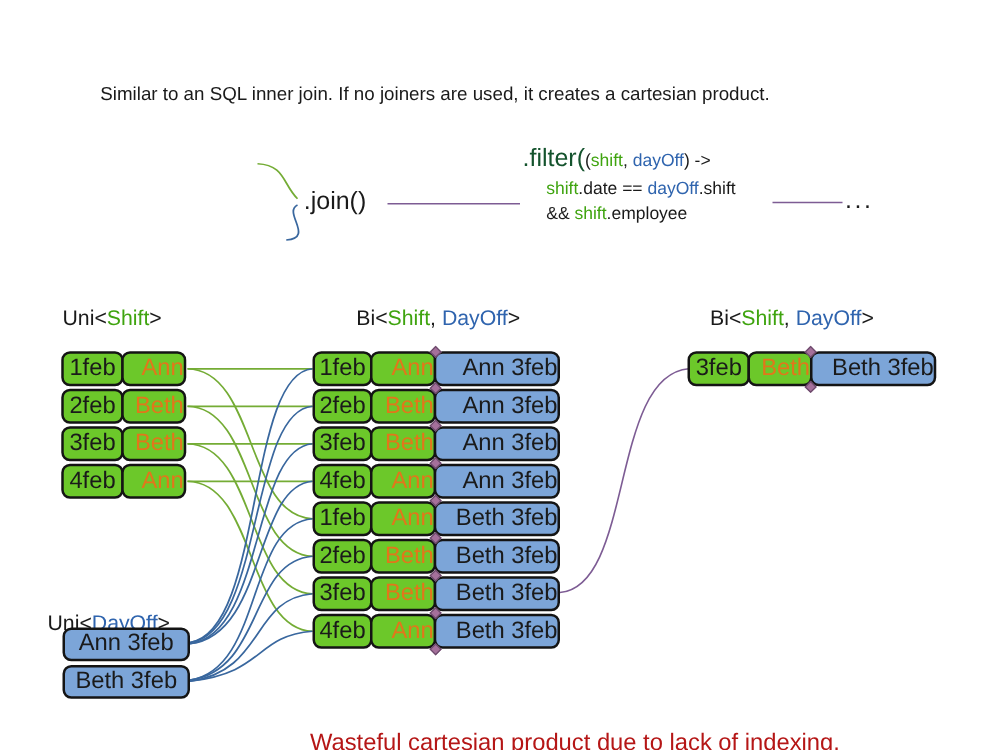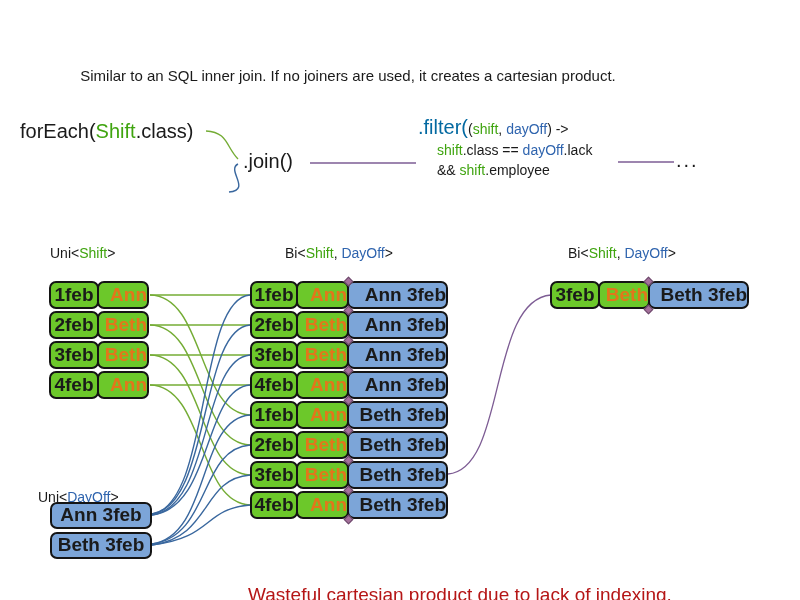--- a/index.html
+++ b/index.html
@@ -5,22 +5,22 @@
   * { margin:0; padding:0; box-sizing:border-box; }
   body { background:#fff; font-family:"Liberation Sans", sans-serif; }
   .slide { position:relative; width:800px; height:600px; background:#ffffff; overflow:hidden; }
   svg.lines { position:absolute; left:0; top:0; width:800px; height:600px; z-index:1; }
   .abs { position:absolute; z-index:2; }
   .title { left:0; top:22px; width:800px; text-align:center; font-size:34px; color:#1a1a1a; }
   .subtitle { left:0; top:67px; width:696px; text-align:center; font-size:15px; color:#1a1a1a; }
   .code { font-size:20px; color:#1a1a1a; white-space:pre; }
   .fline { font-size:14px; color:#1a1a1a; white-space:pre; }
   .big-seg { font-size:20px; }
-  .hdr { font-size:14px; white-space:pre; }
-  .rowcol { display:flex; flex-direction:column;font-weight:bold; }
+  .hdr { font-size:17px; white-space:pre; }
+  .rowcol { display:flex; flex-direction:column; }
   .hrow { display:flex; height:28px; margin-bottom:2px; }
   .cell { border:2px solid #141414; border-radius:7px; height:28px; line-height:24px;
           text-align:center; font-size:19px; color:#141414; }
   .cell + .cell { margin-left:-2px;text-align:right; }
   .w-date-l { width:50px; } .w-name-l { width:52px; }
   .w-date-m { width:48px; } .w-name-m { width:53px; } .w-pair-m { width:101px; }
   .dayoff-cell { width:102px; height:27px; line-height:22px; margin-bottom:3px; }
   .warning { font-size:19px; line-height:24px; white-space:pre; }
   .diamond { position:absolute; width:7px; height:7px; transform:rotate(45deg); z-index:3; }
   .ellipsis { font-size:20px; letter-spacing:2px; color:#1a1a1a; }
@@ -55,25 +55,24 @@
     <path class="gl" d="M206,131 C228,132 226,147 238,159" stroke-width="1.4" stroke="#74AC35"></path>
     <path class="bl" d="M229,192 C252,190 226,170 238,164" stroke-width="1.4" stroke="#39679E"></path>
 
     <path class="pl" d="M310,163 H416" stroke-width="1.3" stroke="#7D5C94"></path>
     <path class="pl" d="M618,162 H674" stroke-width="1.3" stroke="#7D5C94"></path>
     <path class="pl" d="M448,474 C507,469 488,300 551,295" stroke-width="1.3" stroke="#7D5C94"></path>
   </svg>
 
   <div class="abs subtitle">Similar to an SQL inner join. If no joiners are used, it creates a cartesian product.</div>
 
-  <div class="abs code" style="left:20px; top:120px;"><span style="color: rgb(26, 26, 26);">forEach(</span><span style="color: rgb(63, 164, 15);">Shift</span><span style="color: rgb(26, 26, 26);">.class)</span></div>
   <div class="abs code" style="left:243px; top:150px;">.join()</div>
 
-  <div class="abs fline" style="left:418px; top:116px;"><span class="big-seg" style="color: #0369a1;">.filter(</span><span style="color: rgb(26, 26, 26);">(</span><span style="color: rgb(63, 164, 15);">shift</span><span style="color: rgb(26, 26, 26);">, </span><span style="color: rgb(47, 100, 174);">dayOff</span><span style="color: rgb(26, 26, 26);">) -&gt;</span></div>
-  <div class="abs fline" style="left:437px; top:142px;"><span style="color: rgb(63, 164, 15);">shift</span><span style="color: rgb(26, 26, 26);">.class == </span><span style="color: rgb(47, 100, 174);">dayOff</span><span style="color: rgb(26, 26, 26);">.lack</span></div>
+  <div class="abs fline" style="left:418px; top:116px;"><span class="big-seg" style="color: #14532d;">.filter(</span><span style="color: rgb(26, 26, 26);">(</span><span style="color: rgb(63, 164, 15);">shift</span><span style="color: rgb(26, 26, 26);">, </span><span style="color: rgb(47, 100, 174);">dayOff</span><span style="color: rgb(26, 26, 26);">) -&gt;</span></div>
+  <div class="abs fline" style="left:437px; top:142px;"><span style="color: rgb(63, 164, 15);">shift</span><span style="color: rgb(26, 26, 26);">.date == </span><span style="color: rgb(47, 100, 174);">dayOff</span><span style="color: rgb(26, 26, 26);">.shift</span></div>
   <div class="abs fline" style="left:437px; top:162px;"><span style="color: rgb(26, 26, 26);">&amp;&amp; </span><span style="color: rgb(63, 164, 15);">shift</span><span style="color: rgb(26, 26, 26);">.employee</span></div>
   <div class="abs ellipsis" style="left:676px; top:149px;">...</div>
 
   <div class="abs hdr" style="left:50px; top:245px;"><span style="color: rgb(26, 26, 26);">Uni&lt;</span><span style="color: rgb(63, 164, 15);">Shift</span><span style="color: rgb(26, 26, 26);">&gt;</span></div>
   <div class="abs hdr" style="left:285px; top:245px;"><span style="color: rgb(26, 26, 26);">Bi&lt;</span><span style="color: rgb(63, 164, 15);">Shift</span><span style="color: rgb(26, 26, 26);">, </span><span style="color: rgb(47, 100, 174);">DayOff</span><span style="color: rgb(26, 26, 26);">&gt;</span></div>
   <div class="abs hdr" style="left:568px; top:245px;"><span style="color: rgb(26, 26, 26);">Bi&lt;</span><span style="color: rgb(63, 164, 15);">Shift</span><span style="color: rgb(26, 26, 26);">, </span><span style="color: rgb(47, 100, 174);">DayOff</span><span style="color: rgb(26, 26, 26);">&gt;</span></div>
   <div class="abs hdr" style="left:38px; top:466px;margin-top:23px;"><span style="color: rgb(26, 26, 26);">Uni&lt;</span><span style="color: rgb(47, 100, 174);">DayOff</span><span style="color: rgb(26, 26, 26);">&gt;</span></div>
 
   <div class="abs rowcol" style="left:49px; top:281px;" id="uni-shift-rows">
       <div class="hrow">

